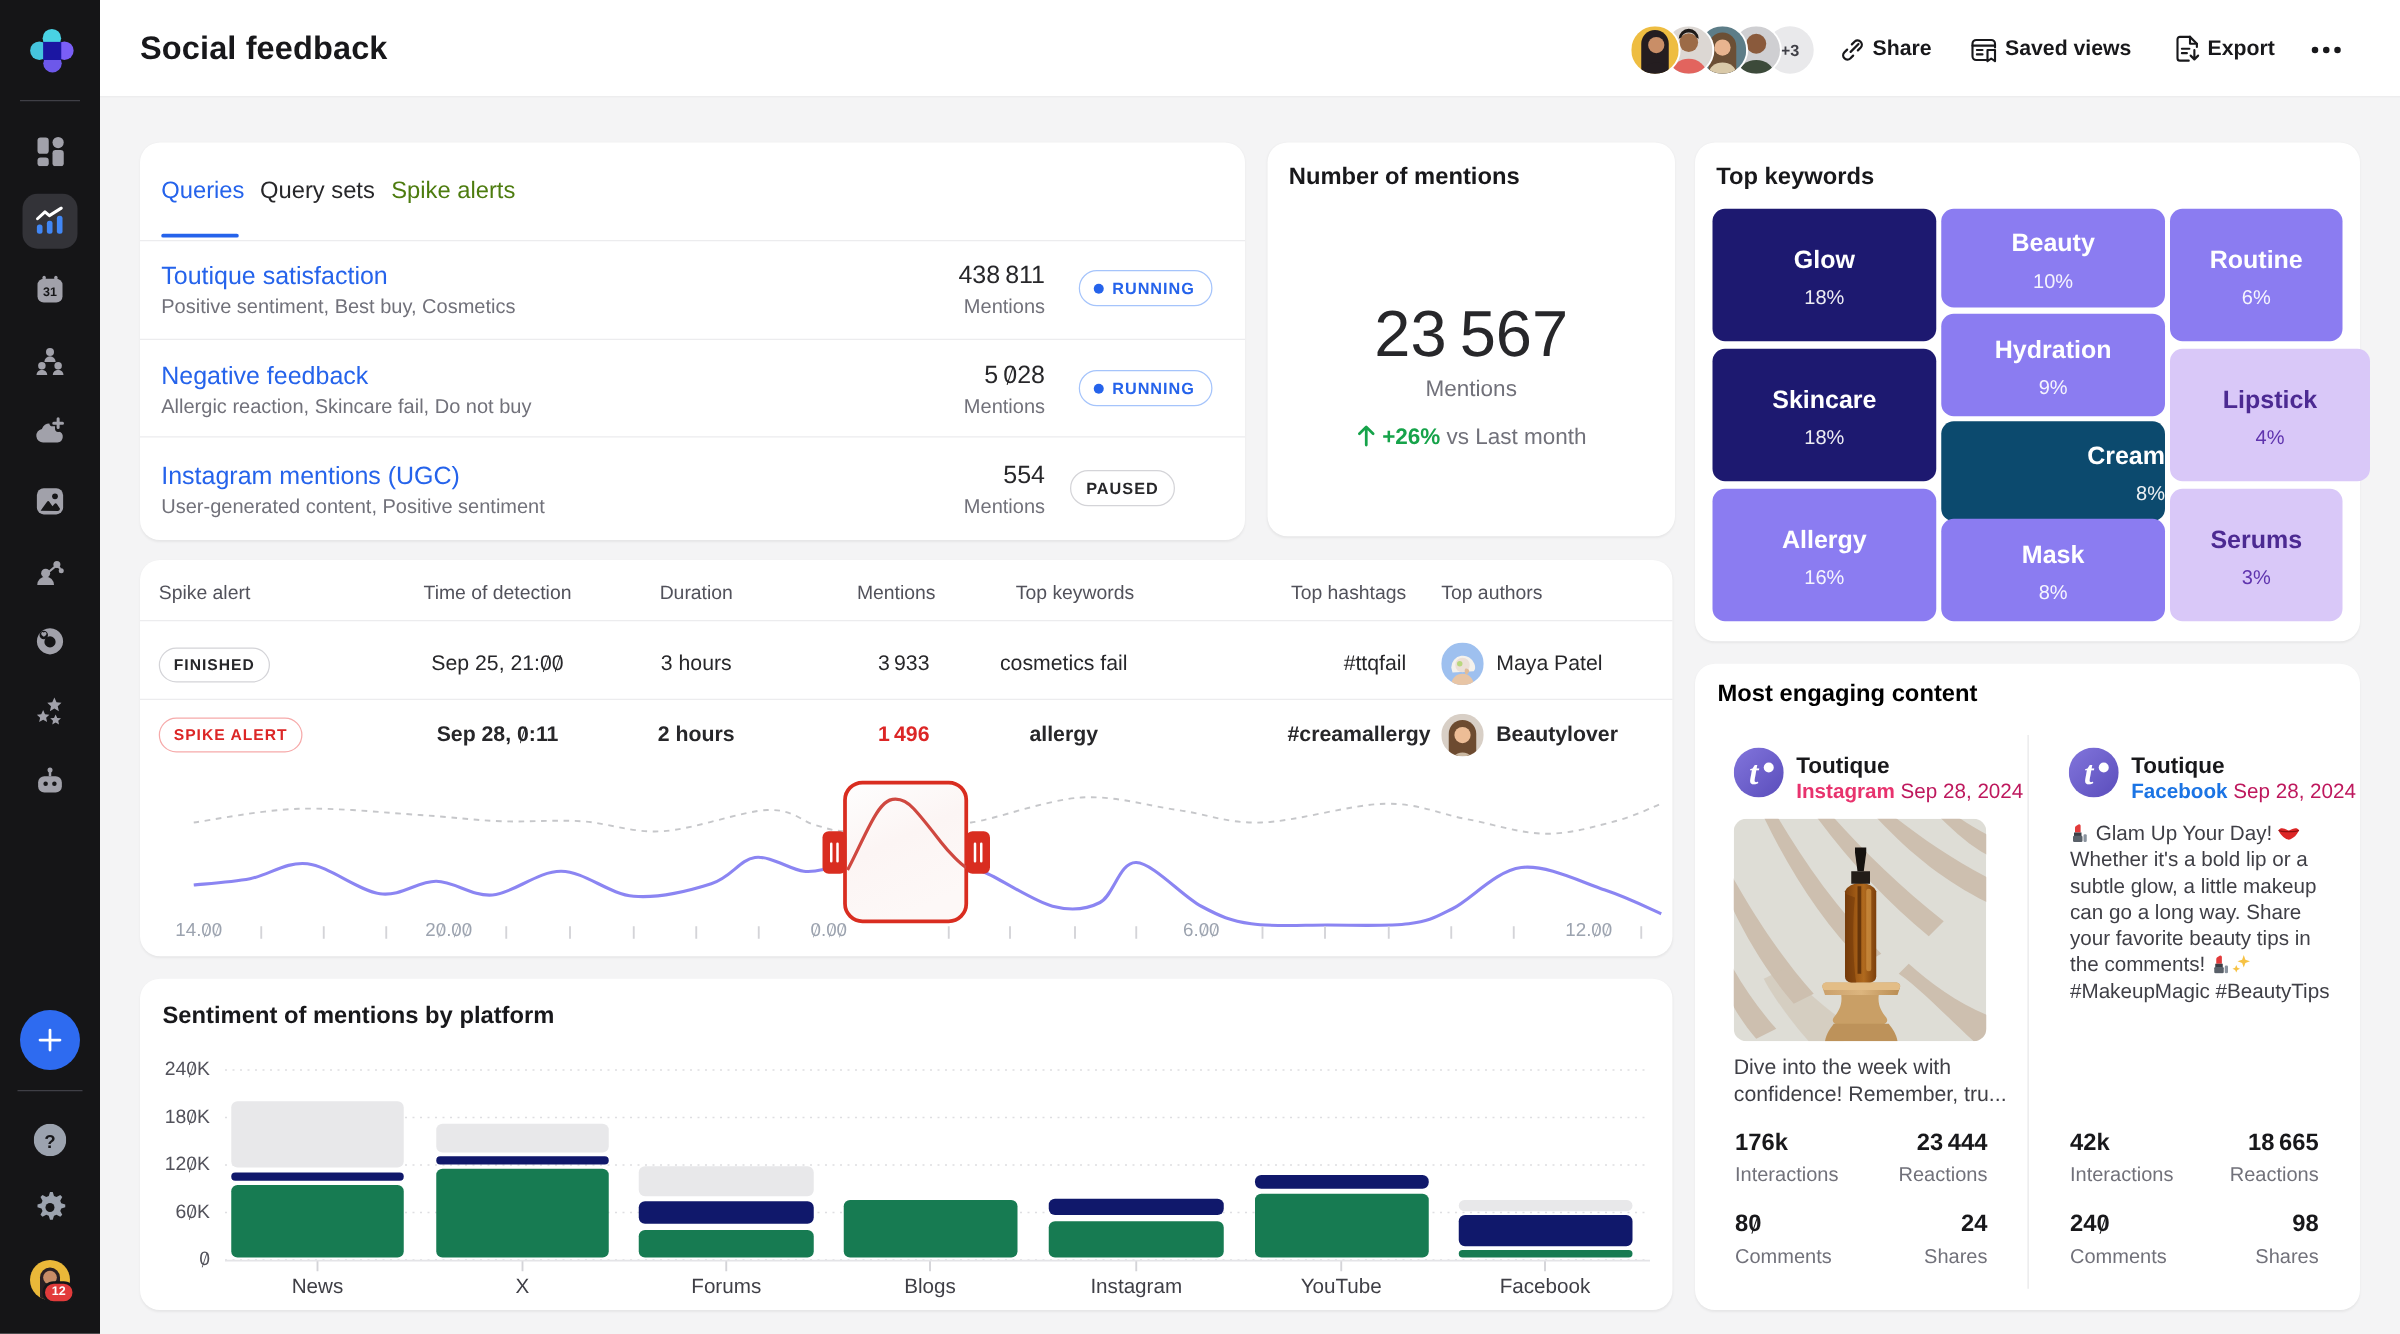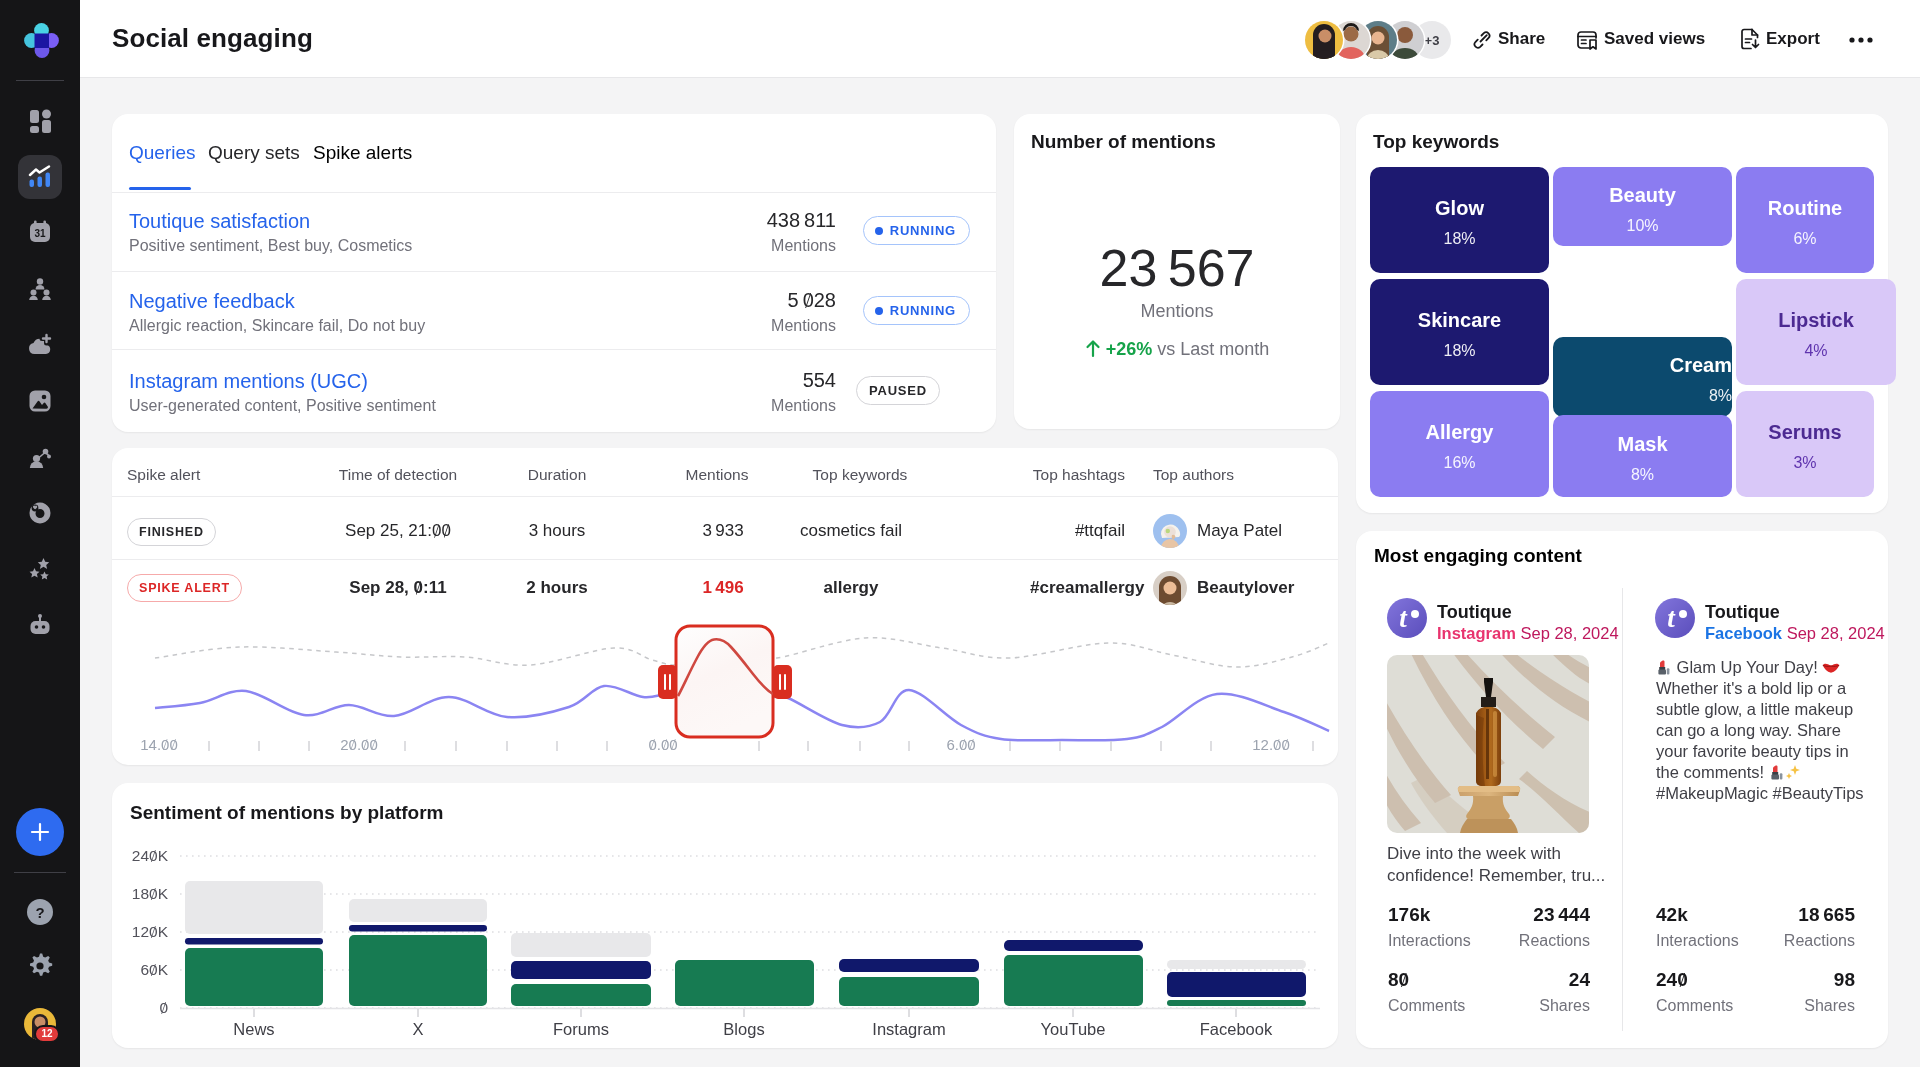--- a/index.html
+++ b/index.html
@@ -132,21 +132,21 @@
       <rect width="32" height="32" fill="#eab839"></rect>
       <path d="M8 32 L8 14 a8 8 0 0 1 16 0 L24 32 z" fill="#2a2023"></path>
       <circle cx="16" cy="14" r="5.5" fill="#c88d66"></circle>
       <path d="M10 32 a6.5 6.5 0 0 1 12 0 z" fill="#3a3134"></path>
     </g>
   </svg>
   <div class="abs" style="left:34px;top:1025px;width:26px;height:18px;border-radius:9px;background:#e23b3b;border:2px solid #161618;color:#fff;font-size:10px;font-weight:bold;text-align:center;line-height:14px;">12</div>
 </div>
 
 <div class="abs" style="left:80px;top:0;width:1840px;height:78px;background:#fff;border-bottom:1px solid #e7e7e9;z-index:4;">
-  <div class="abs" style="left:32px;top:23px;font-size:26px;font-weight:600;letter-spacing:0.1px;">Social engaging</div>
+  <div class="abs" style="left:32px;top:23px;font-size:26px;font-weight:600;letter-spacing:0.1px;">Social feedback</div>
 </div>
 
 <div class="abs" style="z-index:6;left:0;top:0;width:1920px;height:78px;pointer-events:none;">
 
   <svg class="abs" style="left:1303px;top:19px;" width="152" height="42" viewBox="0 0 152 42">
     <defs>
       <clipPath id="ha1">
           <circle cx="21" cy="21" r="19"></circle>
         </clipPath>
       <clipPath id="ha2">
@@ -218,21 +218,21 @@
   <svg class="abs" style="left:1848px;top:36px;" width="26" height="8" viewBox="0 0 26 8">
     <circle cx="4" cy="4" r="2.6" fill="#18181b"></circle>
       <circle cx="13" cy="4" r="2.6" fill="#18181b"></circle>
       <circle cx="22" cy="4" r="2.6" fill="#18181b"></circle>
   </svg>
 </div>
 
 <div class="card" style="left:112px;top:114px;width:884px;height:318px;">
   <div class="abs" style="left:17px;top:28px;font-size:19px;font-weight:500;color:#2563eb;">Queries</div>
   <div class="abs" style="left:96px;top:28px;font-size:19px;font-weight:500;color:#27272a;">Query sets</div>
-  <div class="abs" style="left:201px;top:28px;font-size:19px;font-weight:500;color:#000000;">Spike alerts</div>
+  <div class="abs" style="left:201px;top:28px;font-size:19px;font-weight:500;color:#4d7c0f;">Spike alerts</div>
   <div class="abs" style="left:17px;top:73px;width:62px;height:3px;background:#2563eb;border-radius:2px;"></div>
   <div class="abs" style="left:0;top:78px;width:884px;height:1px;background:#ececee;"></div>
 
   <div class="abs" style="left:17px;top:96px;font-size:20px;font-weight:500;color:#2563eb;">Toutique satisfaction</div>
   <div class="abs" style="left:17px;top:123px;font-size:16px;color:#71717a;">Positive sentiment, Best buy, Cosmetics</div>
   <div class="abs" style="right:160px;top:95px;font-size:20px;color:#27272a;">438 811</div>
   <div class="abs" style="right:160px;top:123px;font-size:16px;color:#71717a;">Mentions</div>
   <div class="abs" style="right:26px;top:102px;height:29px;border:1.5px solid #a5c4fb;border-radius:15px;padding:0 13px 0 11px;display:flex;align-items:center;gap:7px;">
     <span style="width:8px;height:8px;border-radius:50%;background:#2563eb;"></span>
     <span style="font-size:13px;font-weight:bold;letter-spacing:0.8px;color:#2563eb;">RUNNING</span>
@@ -282,20 +282,24 @@
         <div class="tp">18%</div>
       </div>
     <div class="abs tm" style="left:0;top:224px;width:179px;height:106px;background:#8b7cf1;">
       <div class="tl">Allergy</div>
         <div class="tp">16%</div>
       </div>
 
     <div class="abs tm" style="left:183px;top:0;width:179px;height:79px;background:#8b7cf1;">
       <div class="tl">Beauty</div>
         <div class="tp">10%</div>
+      </div>
+    <div class="abs tm" style="left:183px;top:84px;width:179px;height:82px;background:#8b7cf1;">
+      <div class="tl">Hydration</div>
+        <div class="tp">9%</div>
       </div>
     <div class="abs tm" style="left:183px;top:170px;width:179px;height:80px;background:#0c4a6e;align-items:flex-end;">
       <div class="tl">Cream</div>
         <div class="tp">8%</div>
       </div>
     <div class="abs tm" style="left:183px;top:248px;width:179px;height:82px;background:#8b7cf1;">
       <div class="tl">Mask</div>
         <div class="tp">8%</div>
       </div>
 

